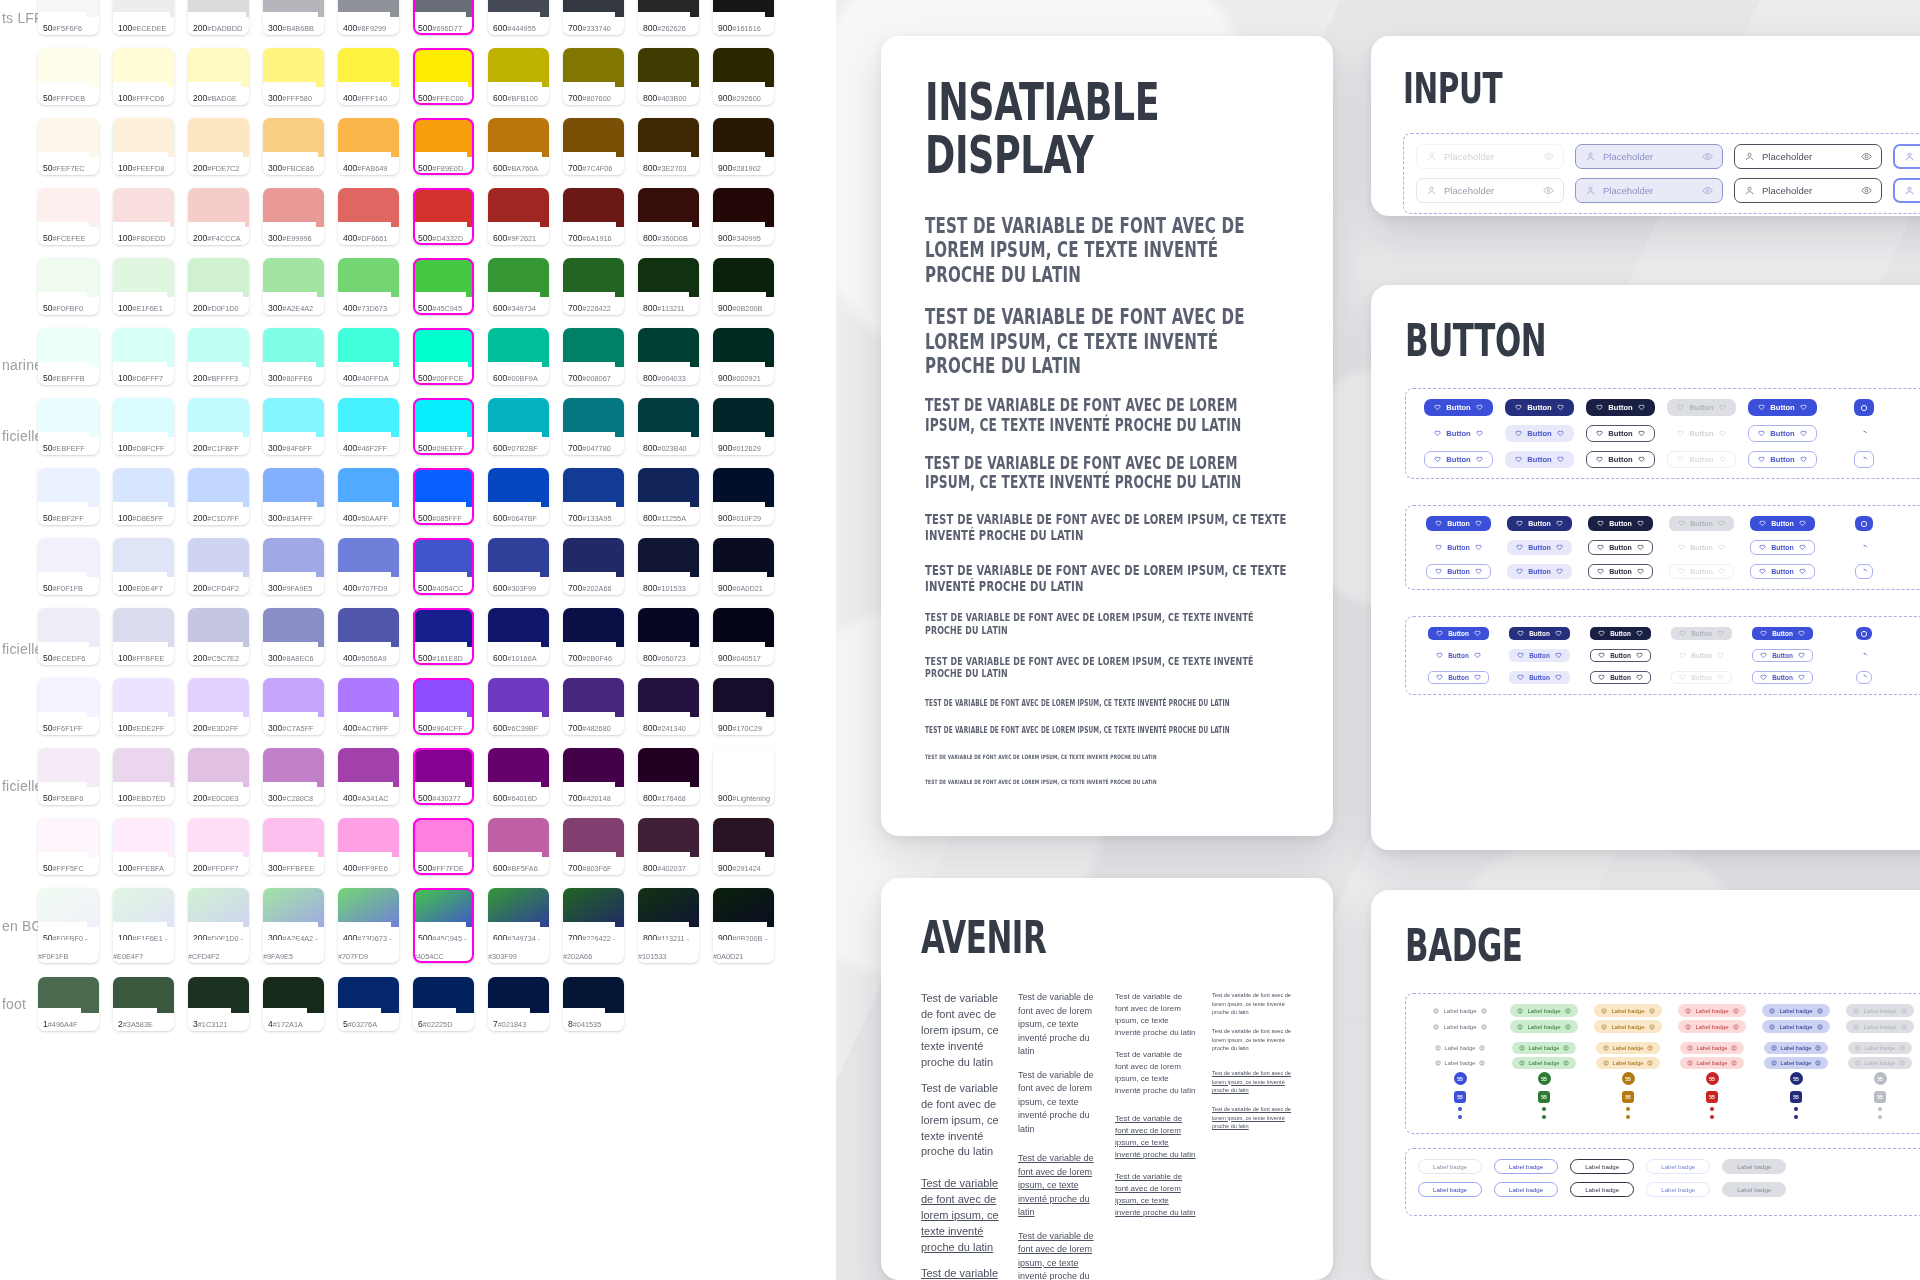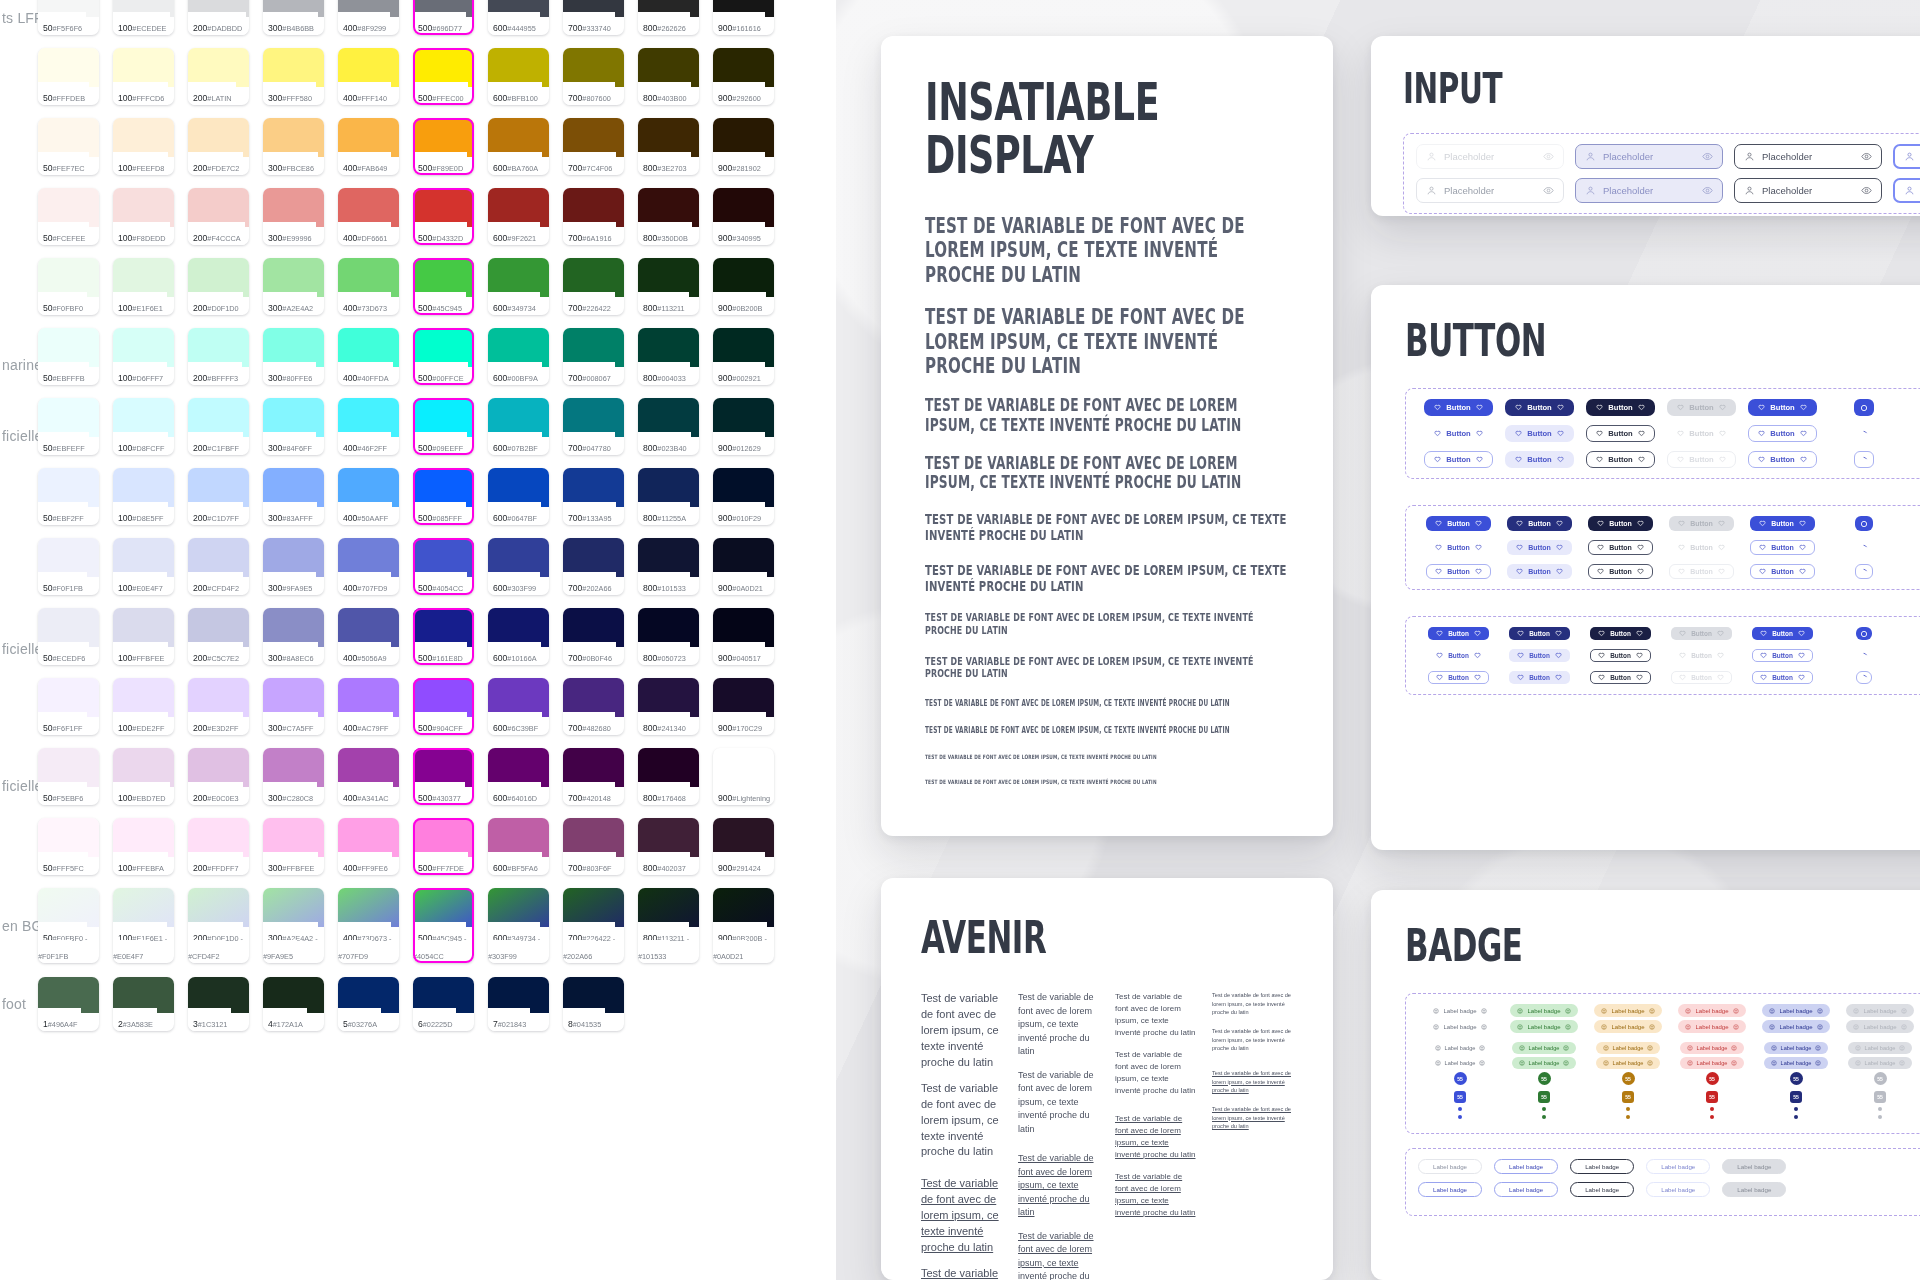--- a/index.html
+++ b/index.html
@@ -53,21 +53,21 @@
     content: ""; position: absolute; inset: 0;
     background:
       radial-gradient(circle at 18% 12%, rgba(255,255,255,.55) 0 16%, transparent 17%),
       radial-gradient(circle at 52% 38%, rgba(255,255,255,.4) 0 12%, transparent 13%),
       radial-gradient(circle at 8% 62%, rgba(255,255,255,.42) 0 14%, transparent 15%),
       radial-gradient(circle at 70% 78%, rgba(255,255,255,.35) 0 13%, transparent 14%),
       linear-gradient(115deg, rgba(255,255,255,.25) 0 30%, transparent 30% 55%, rgba(255,255,255,.2) 55% 70%, transparent 70%);
     pointer-events: none;
   }
   .card {
-    position: absolute; background: #fff; border-radius: 12px;
+    position: absolute; background: #fff; border-radius: 18px;
     box-shadow: 0 18px 42px rgba(20,24,40,.13), 0 3px 10px rgba(20,24,40,.07);
   }
   .card-title {
     font-family: "Liberation Sans Narrow", "DejaVu Sans Condensed", "Liberation Sans", sans-serif;
     font-weight: 700; color: #343a46; letter-spacing: -0.5px;
     transform: scaleX(.78); transform-origin: left center;
   }
 
   
   #card-display { left: 45px; top: 36px; width: 452px; height: 800px; padding: 40px 44px; }
@@ -205,21 +205,21 @@
           <div class="swatch"><span class="chip" style="background:#8F9299"></span><span class="meta"><span class="tone">400</span><span class="hex">#8F9299</span></span></div>
           <div class="swatch sel"><span class="chip" style="background:#696D77"></span><span class="meta"><span class="tone">500</span><span class="hex">#696D77</span></span></div>
           <div class="swatch"><span class="chip" style="background:#444955"></span><span class="meta"><span class="tone">600</span><span class="hex">#444955</span></span></div>
           <div class="swatch"><span class="chip" style="background:#333740"></span><span class="meta"><span class="tone">700</span><span class="hex">#333740</span></span></div>
           <div class="swatch"><span class="chip" style="background:#262626"></span><span class="meta"><span class="tone">800</span><span class="hex">#262626</span></span></div>
           <div class="swatch"><span class="chip" style="background:#161616"></span><span class="meta"><span class="tone">900</span><span class="hex">#161616</span></span></div>
         </div>
         <div class="srow">
           <div class="swatch"><span class="chip" style="background:#FFFDEB"></span><span class="meta"><span class="tone">50</span><span class="hex">#FFFDEB</span></span></div>
           <div class="swatch"><span class="chip" style="background:#FFFCD6"></span><span class="meta"><span class="tone">100</span><span class="hex">#FFFCD6</span></span></div>
-          <div class="swatch"><span class="chip" style="background:#FFFABF"></span><span class="meta"><span class="tone">200</span><span class="hex">#LATIN</span></span></div>
+          <div class="swatch"><span class="chip" style="background:#FFFABF"></span><span class="meta"><span class="tone">200</span><span class="hex">#BADGE</span></span></div>
           <div class="swatch"><span class="chip" style="background:#FFF580"></span><span class="meta"><span class="tone">300</span><span class="hex">#FFF580</span></span></div>
           <div class="swatch"><span class="chip" style="background:#FFF140"></span><span class="meta"><span class="tone">400</span><span class="hex">#FFF140</span></span></div>
           <div class="swatch sel"><span class="chip" style="background:#FFEC00"></span><span class="meta"><span class="tone">500</span><span class="hex">#FFEC00</span></span></div>
           <div class="swatch"><span class="chip" style="background:#BFB100"></span><span class="meta"><span class="tone">600</span><span class="hex">#BFB100</span></span></div>
           <div class="swatch"><span class="chip" style="background:#807600"></span><span class="meta"><span class="tone">700</span><span class="hex">#807600</span></span></div>
           <div class="swatch"><span class="chip" style="background:#403B00"></span><span class="meta"><span class="tone">800</span><span class="hex">#403B00</span></span></div>
           <div class="swatch"><span class="chip" style="background:#292600"></span><span class="meta"><span class="tone">900</span><span class="hex">#292600</span></span></div>
         </div>
         <div class="srow">
           <div class="swatch"><span class="chip" style="background:#FEF7EC"></span><span class="meta"><span class="tone">50</span><span class="hex">#FEF7EC</span></span></div>

